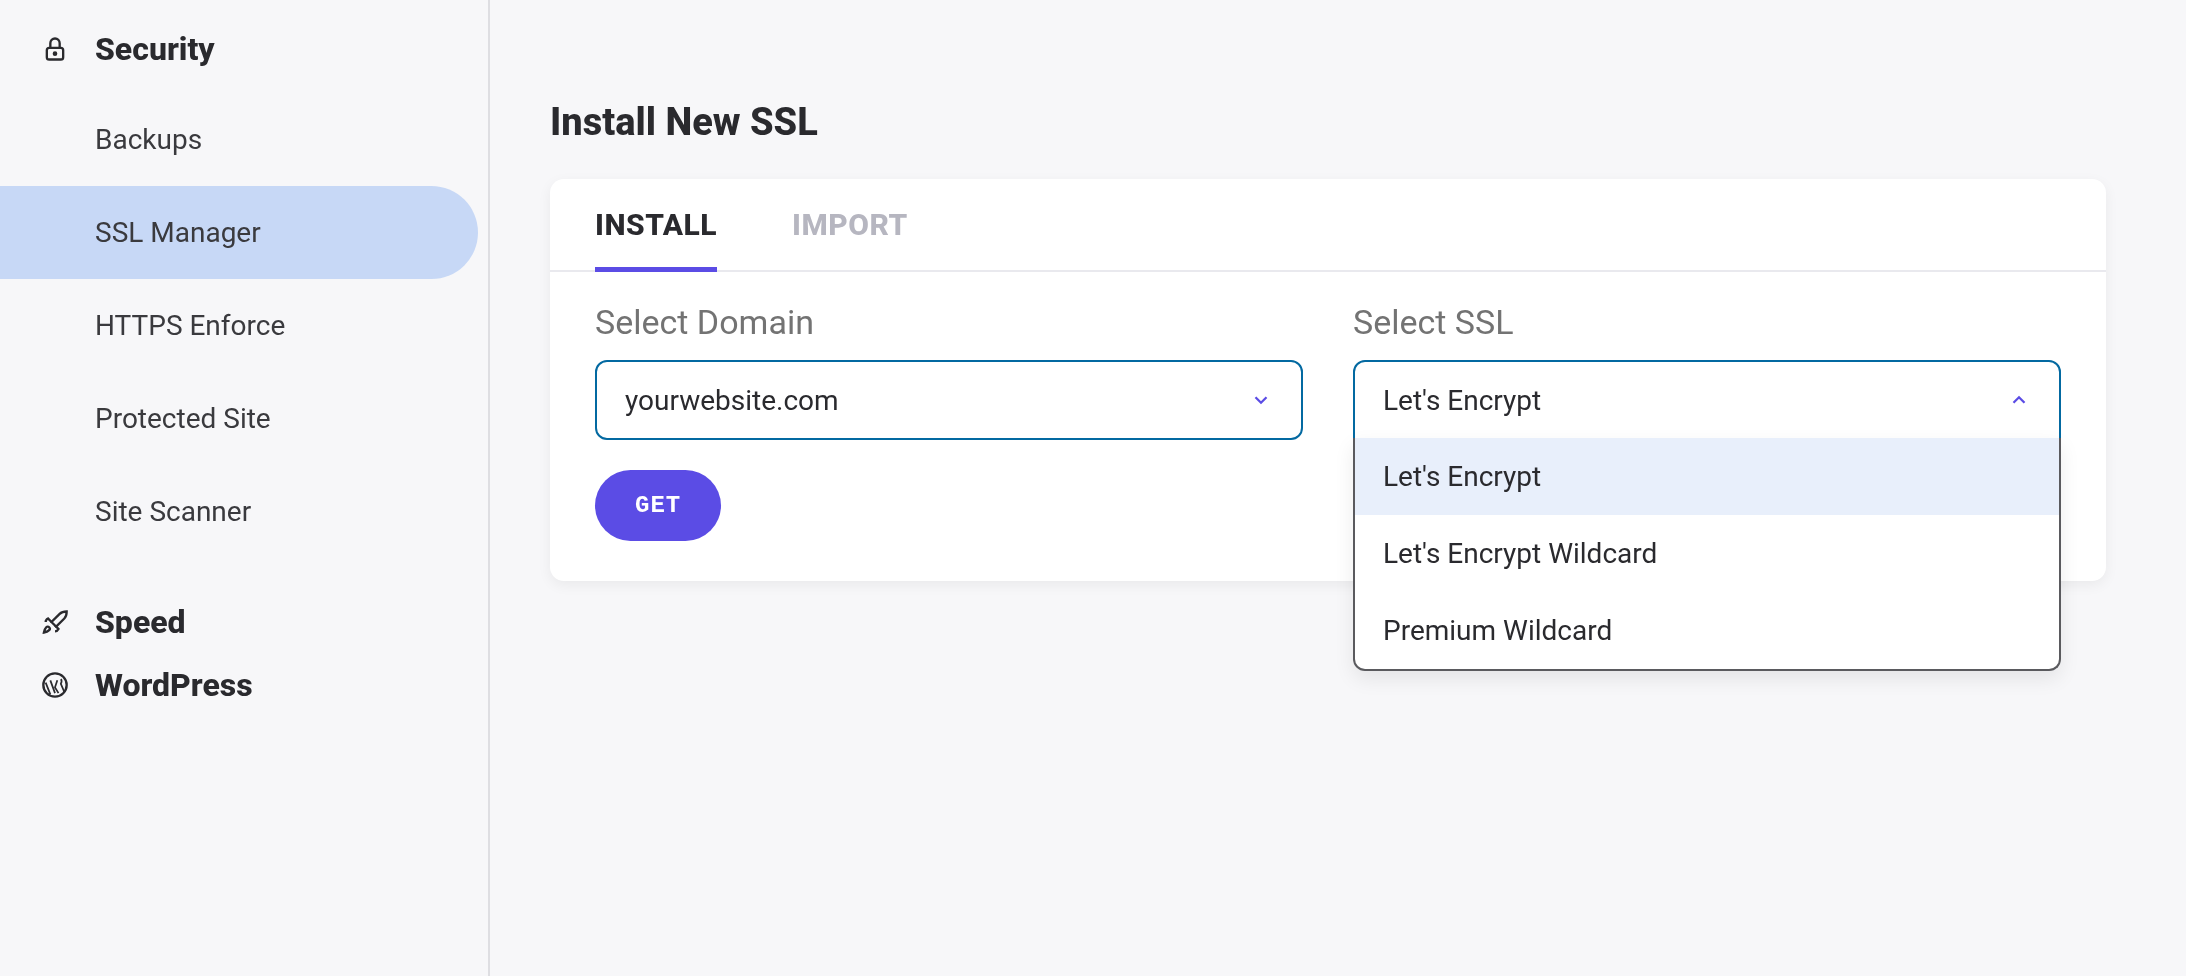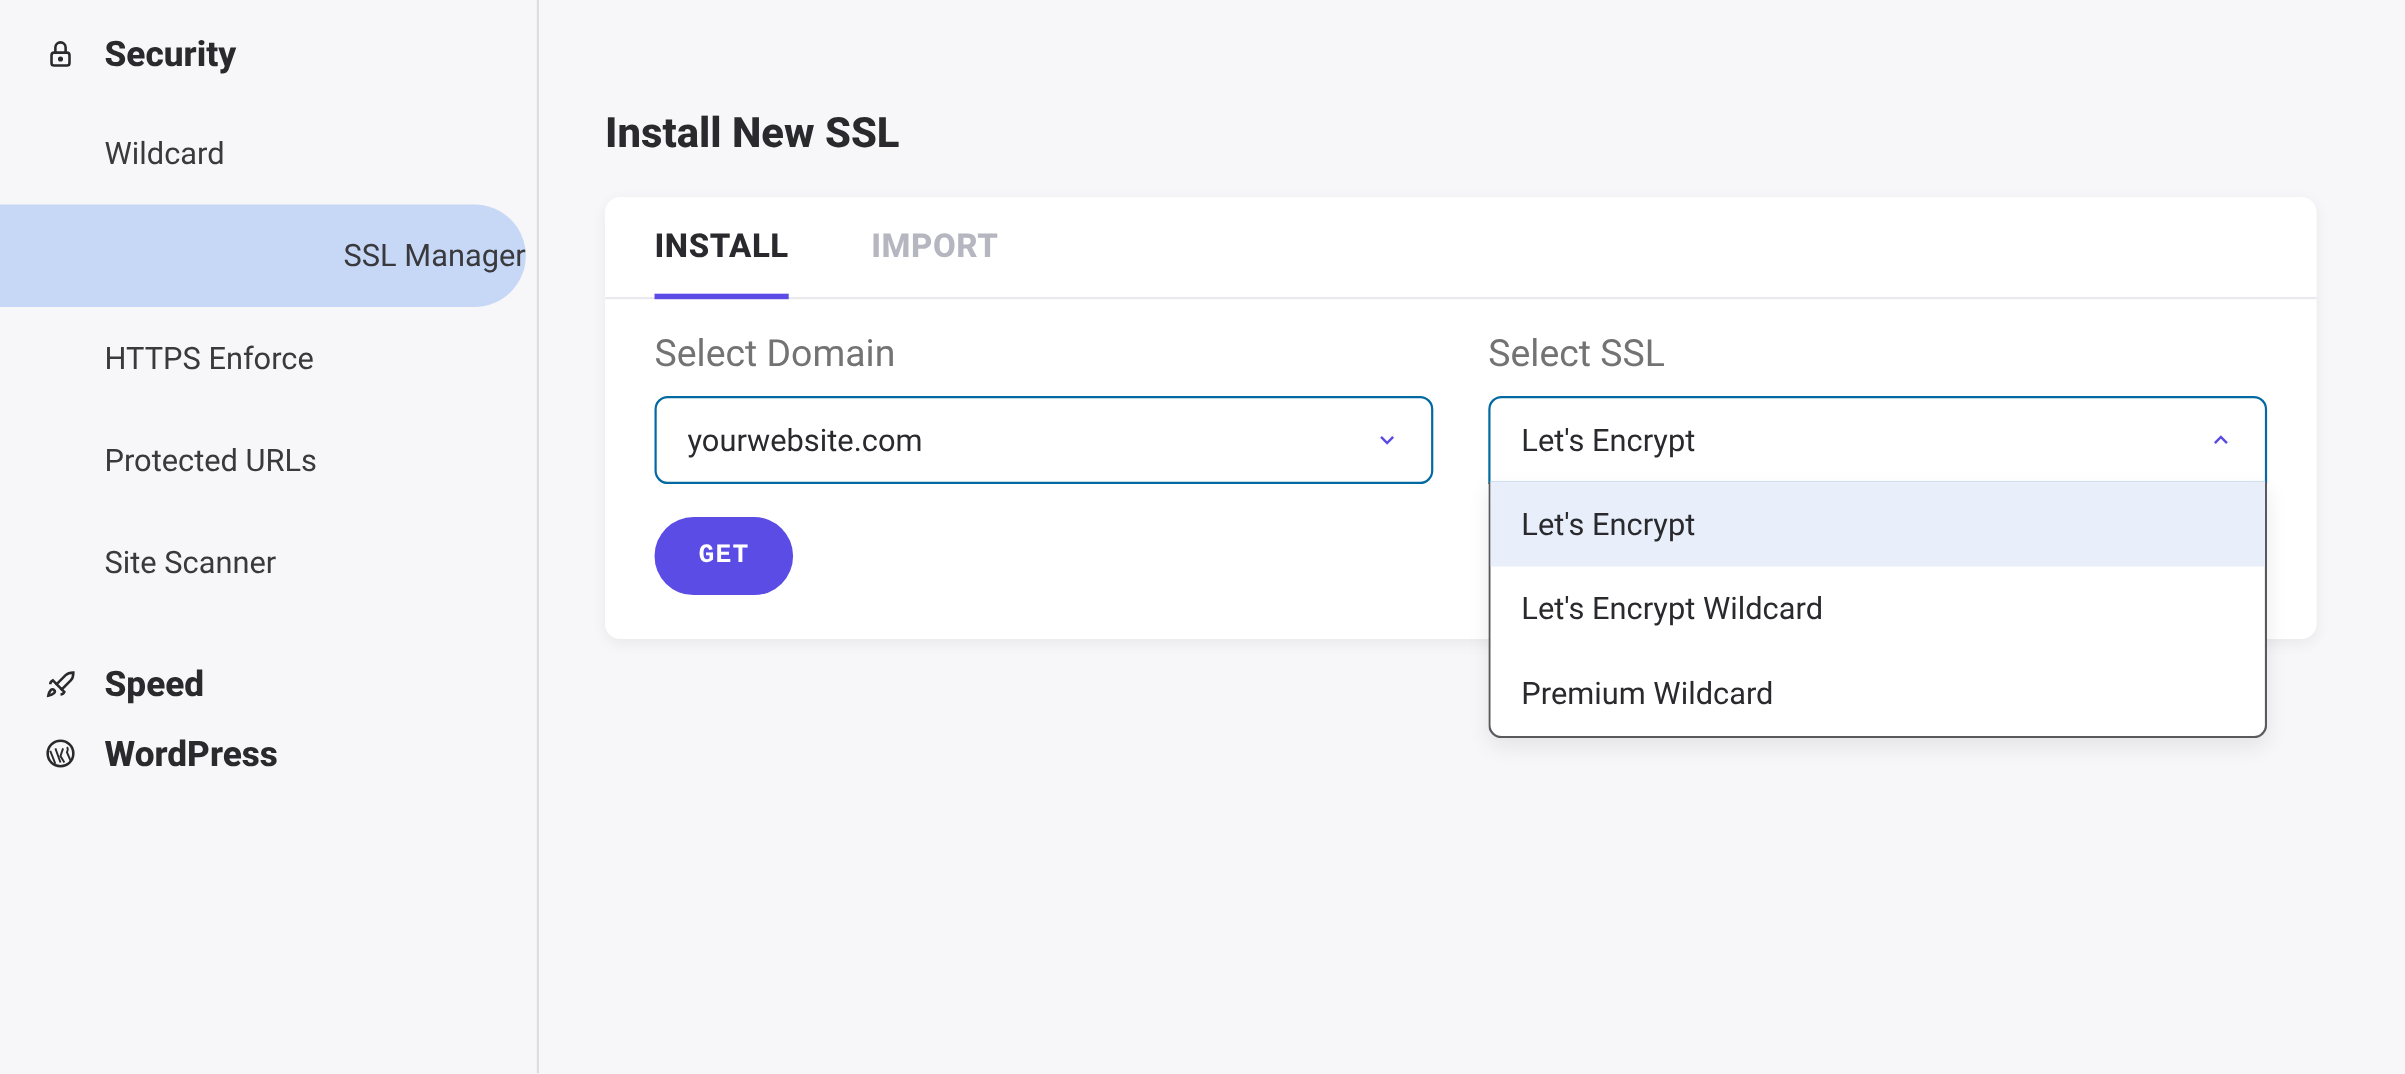--- a/index.html
+++ b/index.html
@@ -44,21 +44,20 @@
     padding: 30px 0 30px 95px;
     font-size: 28px;
     color: #3a3a3e;
     cursor: pointer;
   }
   .sidebar-item.active {
     background: #c7d8f6;
     border-top-right-radius: 56px;
     border-bottom-right-radius: 56px;
     margin-right: 10px;
-    justify-content: flex-end;
   }
   .sidebar-section-header.spaced {
     padding-top: 45px;
   }
   .main {
     flex: 1;
     padding: 100px 80px 0 60px;
     position: relative;
   }
   .page-title {
@@ -184,30 +183,30 @@
       <svg viewBox="0 0 24 24" width="28" height="28" fill="none" stroke="currentColor" stroke-width="2">
         <rect x="5" y="11" width="14" height="10" rx="2"></rect>
         <path d="M8 11V7a4 4 0 0 1 8 0v4"></path>
         <circle cx="12" cy="16" r="1"></circle>
       </svg>
     </span>
     <span class="label">Security</span>
   </div>
 
   <div class="sidebar-item">
-    <span>Wildcard</span>
+    <span>Backups</span>
   </div>
   <div class="sidebar-item active">
     <span>SSL Manager</span>
   </div>
   <div class="sidebar-item">
     <span>HTTPS Enforce</span>
   </div>
   <div class="sidebar-item">
-    <span>Protected URLs</span>
+    <span>Protected Site</span>
   </div>
   <div class="sidebar-item">
     <span>Site Scanner</span>
   </div>
 
   <div class="sidebar-section-header spaced">
     <span class="icon">
       <svg viewBox="0 0 24 24" width="28" height="28" fill="none" stroke="currentColor" stroke-width="2">
         <path d="M4.5 16.5c-1.5 1.5-2 4.5-2 4.5s3-0.5 4.5-2c.7-.7.7-1.8 0-2.5s-1.8-.7-2.5 0z"></path>
         <path d="M12 15l-3-3 7-7c2-2 6-2 6-2s0 4-2 6l-7 7z"></path>

